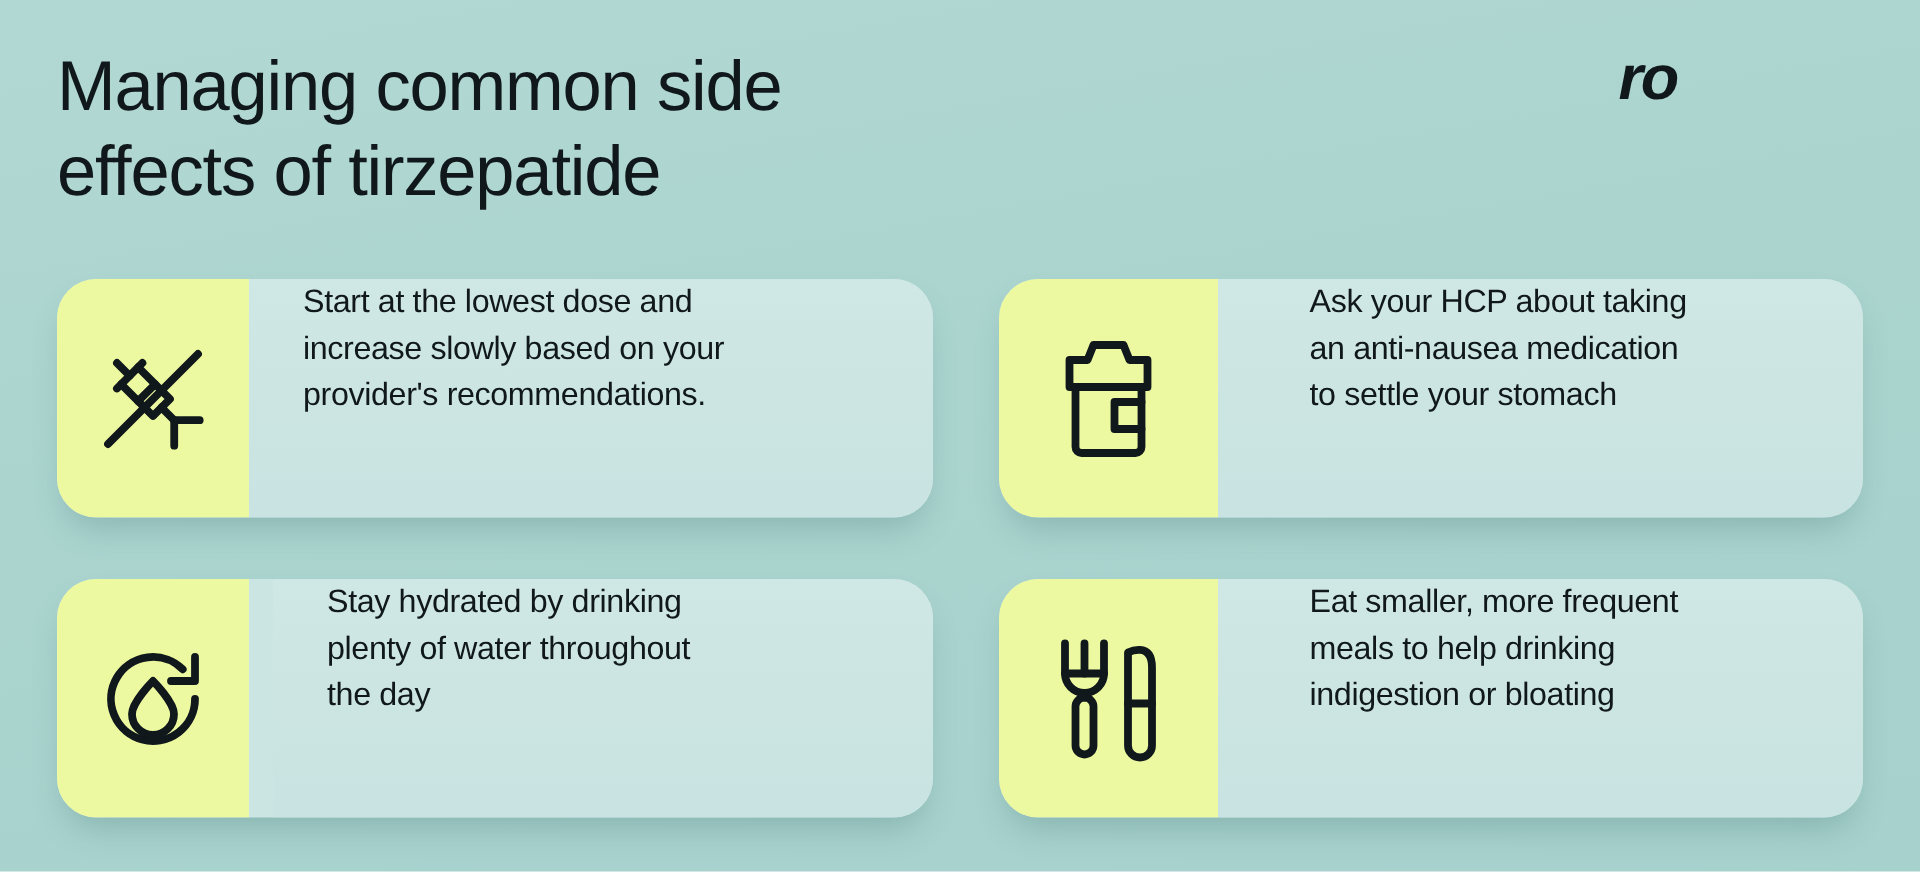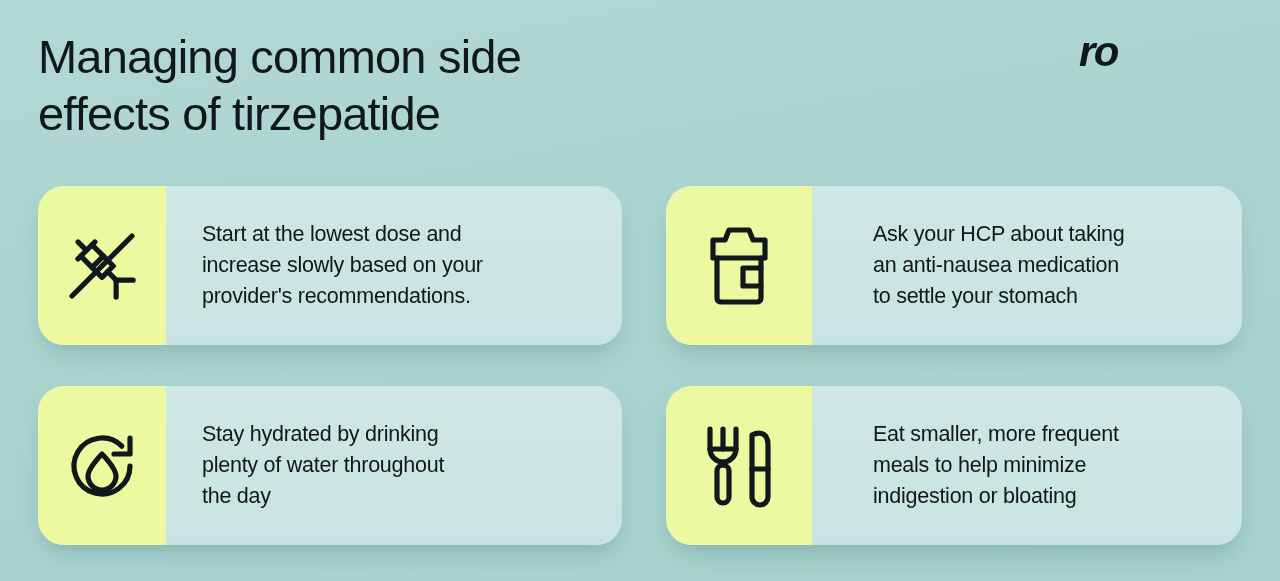--- a/index.html
+++ b/index.html
@@ -63,42 +63,41 @@
     align-items: stretch;
     height: 159px;
     border-radius: 26px;
     overflow: hidden;
     background: #cbe5e3;
     box-shadow: 0 12px 22px -6px rgba(60, 110, 108, 0.30);
   }
 
   .card.pos-0 { left: 38px;  top: 186px; width: 584px; }
   .card.pos-1 { left: 666px; top: 186px; width: 576px; }
-  .card.pos-2 { left: 38px;  top: 386px; width: 584px; }
+  .card.pos-2 { left: 38px;  top: 386px; width: 584px; gap: 16px; }
   .card.pos-3 { left: 666px; top: 386px; width: 576px; }
 
   .card-icon-panel {
     flex: 0 0 128px;
     background: #edf9a0;
     display: flex;
     align-items: center;
     justify-content: center;
   }
 
   .card.pos-1 .card-icon-panel,
   .card.pos-3 .card-icon-panel { flex-basis: 146px; }
 
   .card-icon-panel svg {
     display: block;
   }
 
   .card-body {
     flex: 1 1 auto;
     display: flex;
-    align-items: center;
     background: linear-gradient(180deg, #cfe7e5 0%, #c8e3e1 100%);
   }
 
   .card-text {
     padding: 0 22px 0 36px;
     font-size: 21.5px;
     line-height: 31px;
     letter-spacing: -0.25px;
     color: #10181c;
     white-space: pre-line;
@@ -189,19 +188,19 @@
             <path d="M21 39 V42"></path>
             <path d="M21 42 a6 6 0 0 0 -6 6 V74 a6 6 0 0 0 12 0 V48 a6 6 0 0 0 -6 -6 Z"></path>
 
             <path d="M50 46 V12 C50 12 66 4 66 22 V46"></path>
             <path d="M50 46 V74 a8 8 0 0 0 16 0 V46 Z"></path>
           </svg>
         </span>
       </div>
       <div class="card-body">
         <p class="card-text">Eat smaller, more frequent
-meals to help minimize
+meals to help drinking
 indigestion or bloating</p>
       </div>
     </div>
 
   </div>
 </div>
 
 </body></html>

